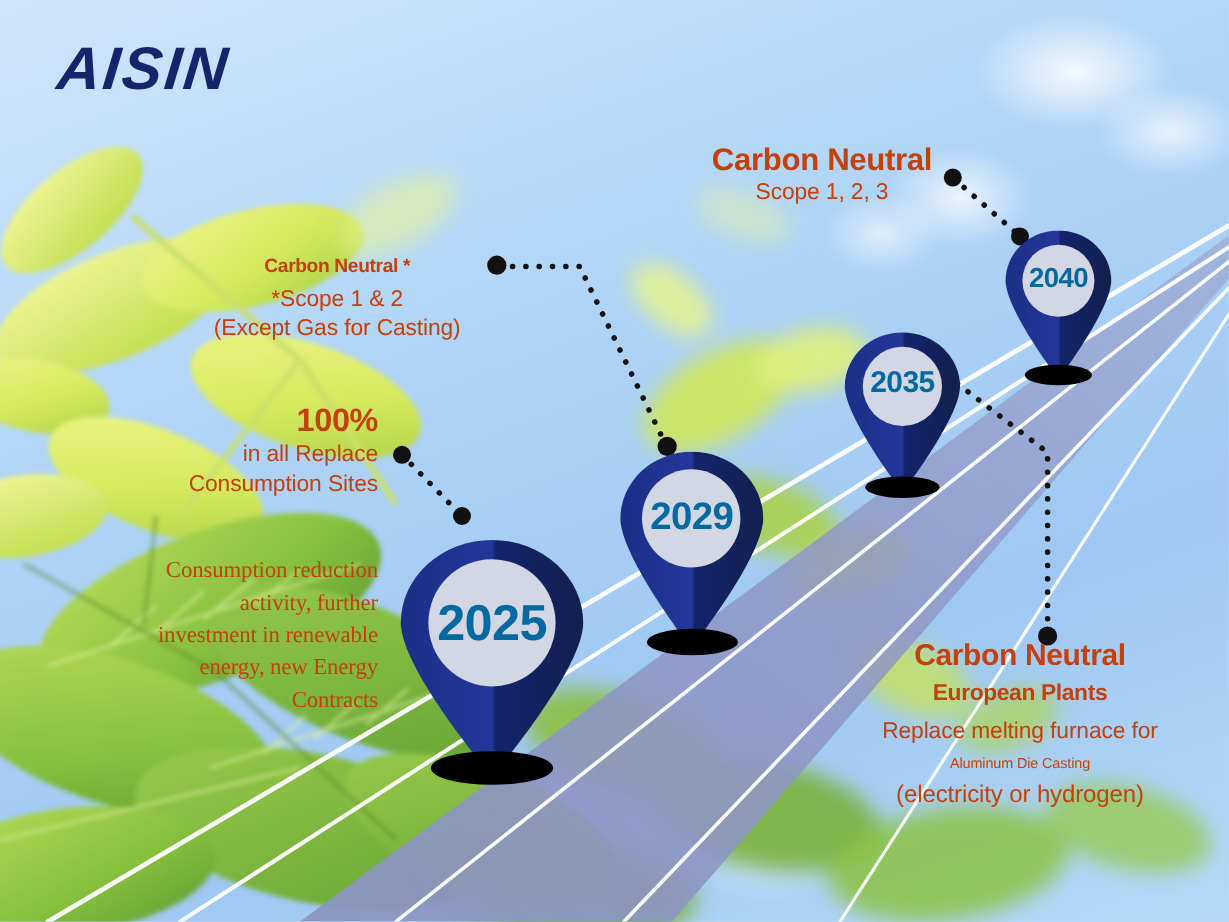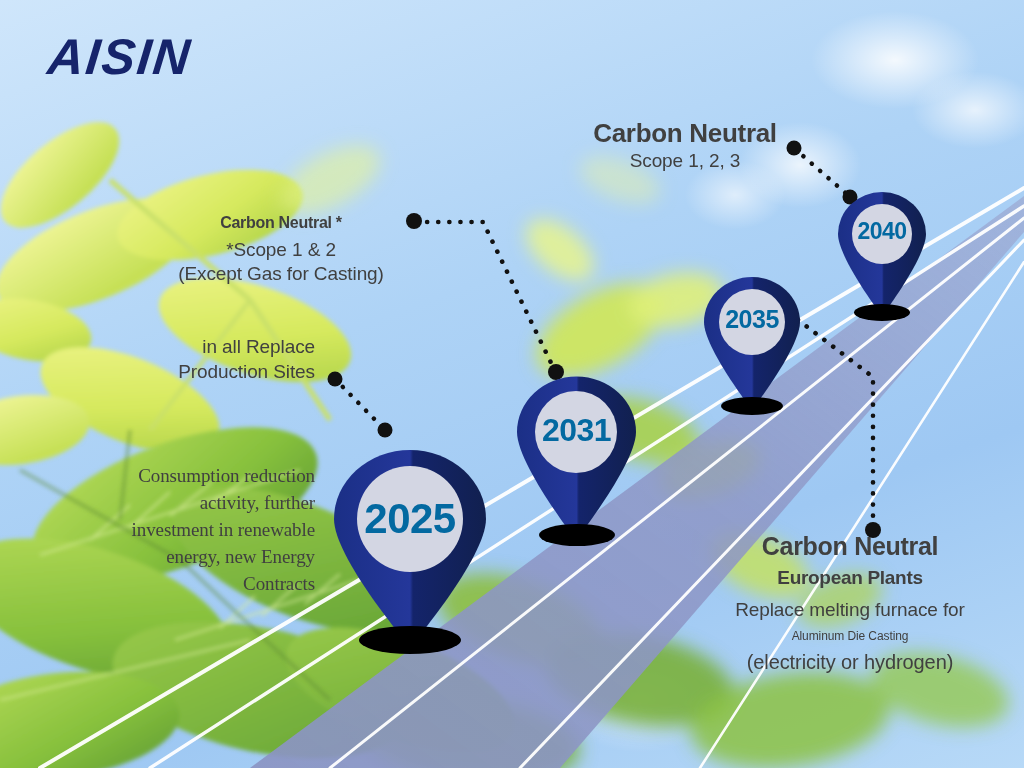--- a/index.html
+++ b/index.html
@@ -34,21 +34,21 @@
     background:#000;border-radius:50%;
   }
   .pin-year{
     position:absolute;left:0;right:0;
     text-align:center;color:#0369a1;
     font-weight:700;letter-spacing:-.5px;
     font-family:"Liberation Sans", sans-serif;
   }
 
   
-  .tblock{position:absolute;color:#404040;}
+  .tblock{position:absolute;color:#c2410c;}
   .tb-bold{font-weight:700;letter-spacing:-.3px;}
   .tb-reg{font-weight:400;letter-spacing:-.1px;}
   .right{text-align:right;}
   .center{text-align:center;}
 
   
   .logo{
     position:absolute;left:48px;top:28px;
     font-style:italic;font-weight:700;
     font-size:50px;letter-spacing:2px;
@@ -236,21 +236,21 @@
           <linearGradient id="pg30" x1="0" y1="0" x2="1" y2="0">
         <stop offset="0%" stop-color="#1b2f86"></stop>
             <stop offset="50%" stop-color="#24379a"></stop>
         <stop offset="52%" stop-color="#14246b"></stop>
             <stop offset="100%" stop-color="#11204f"></stop>
       </linearGradient>
         </defs>
       <path d="M62 164 C62 164 3 88 3 56 A59 55 0 0 1 122 56 C122 88 62 164 62 164 Z" fill="url(#pg30)"></path>
       <circle cx="62" cy="56" r="41" fill="#d3d6e3"></circle>
     </svg>
-    <div class="pin-year" style="top:36px;font-size:32px;">2031</div>
+    <div class="pin-year" style="top:36px;font-size:32px;">2029</div>
   </div>
 
   <div class="pin" style="left:330px;top:448px;width:160px;height:200px;">
     <div class="shadow" style="bottom:-6px;width:102px;height:28px;"></div>
     <svg width="160" height="200" viewBox="0 0 160 200">
       <defs>
           <linearGradient id="pg25" x1="0" y1="0" x2="1" y2="0">
         <stop offset="0%" stop-color="#1b2f86"></stop>
             <stop offset="50%" stop-color="#24379a"></stop>
         <stop offset="52%" stop-color="#14246b"></stop>
@@ -268,22 +268,23 @@
     <div class="tb-reg" style="font-size:19px;line-height:24px;">Scope 1, 2, 3</div>
   </div>
 
   <div class="tblock center" style="left:150px;top:208px;width:262px;">
     <div class="tb-bold" style="font-size:16px;line-height:30px;">Carbon Neutral *</div>
     <div class="tb-reg" style="font-size:19px;line-height:24px;">*Scope 1 &amp; 2</div>
     <div class="tb-reg" style="font-size:19px;line-height:24px;">(Except Gas for Casting)</div>
   </div>
 
   <div class="tblock right" style="left:30px;top:334px;width:285px;">
+    <div class="tb-bold" style="font-size:27px;line-height:32px;">100%</div>
     <div class="tb-reg" style="font-size:19px;line-height:25px;">in all Replace</div>
-    <div class="tb-reg" style="font-size:19px;line-height:25px;">Production Sites</div>
+    <div class="tb-reg" style="font-size:19px;line-height:25px;">Consumption Sites</div>
   </div>
 
   <div class="tblock right" style="left:30px;top:462px;width:285px;font-size:19px;line-height:27px;font-family:Liberation Serif, serif;">
     <div class="tb-reg">Consumption reduction</div>
     <div class="tb-reg">activity, further</div>
     <div class="tb-reg">investment in renewable</div>
     <div class="tb-reg">energy, new Energy</div>
     <div class="tb-reg">Contracts</div>
   </div>
 

